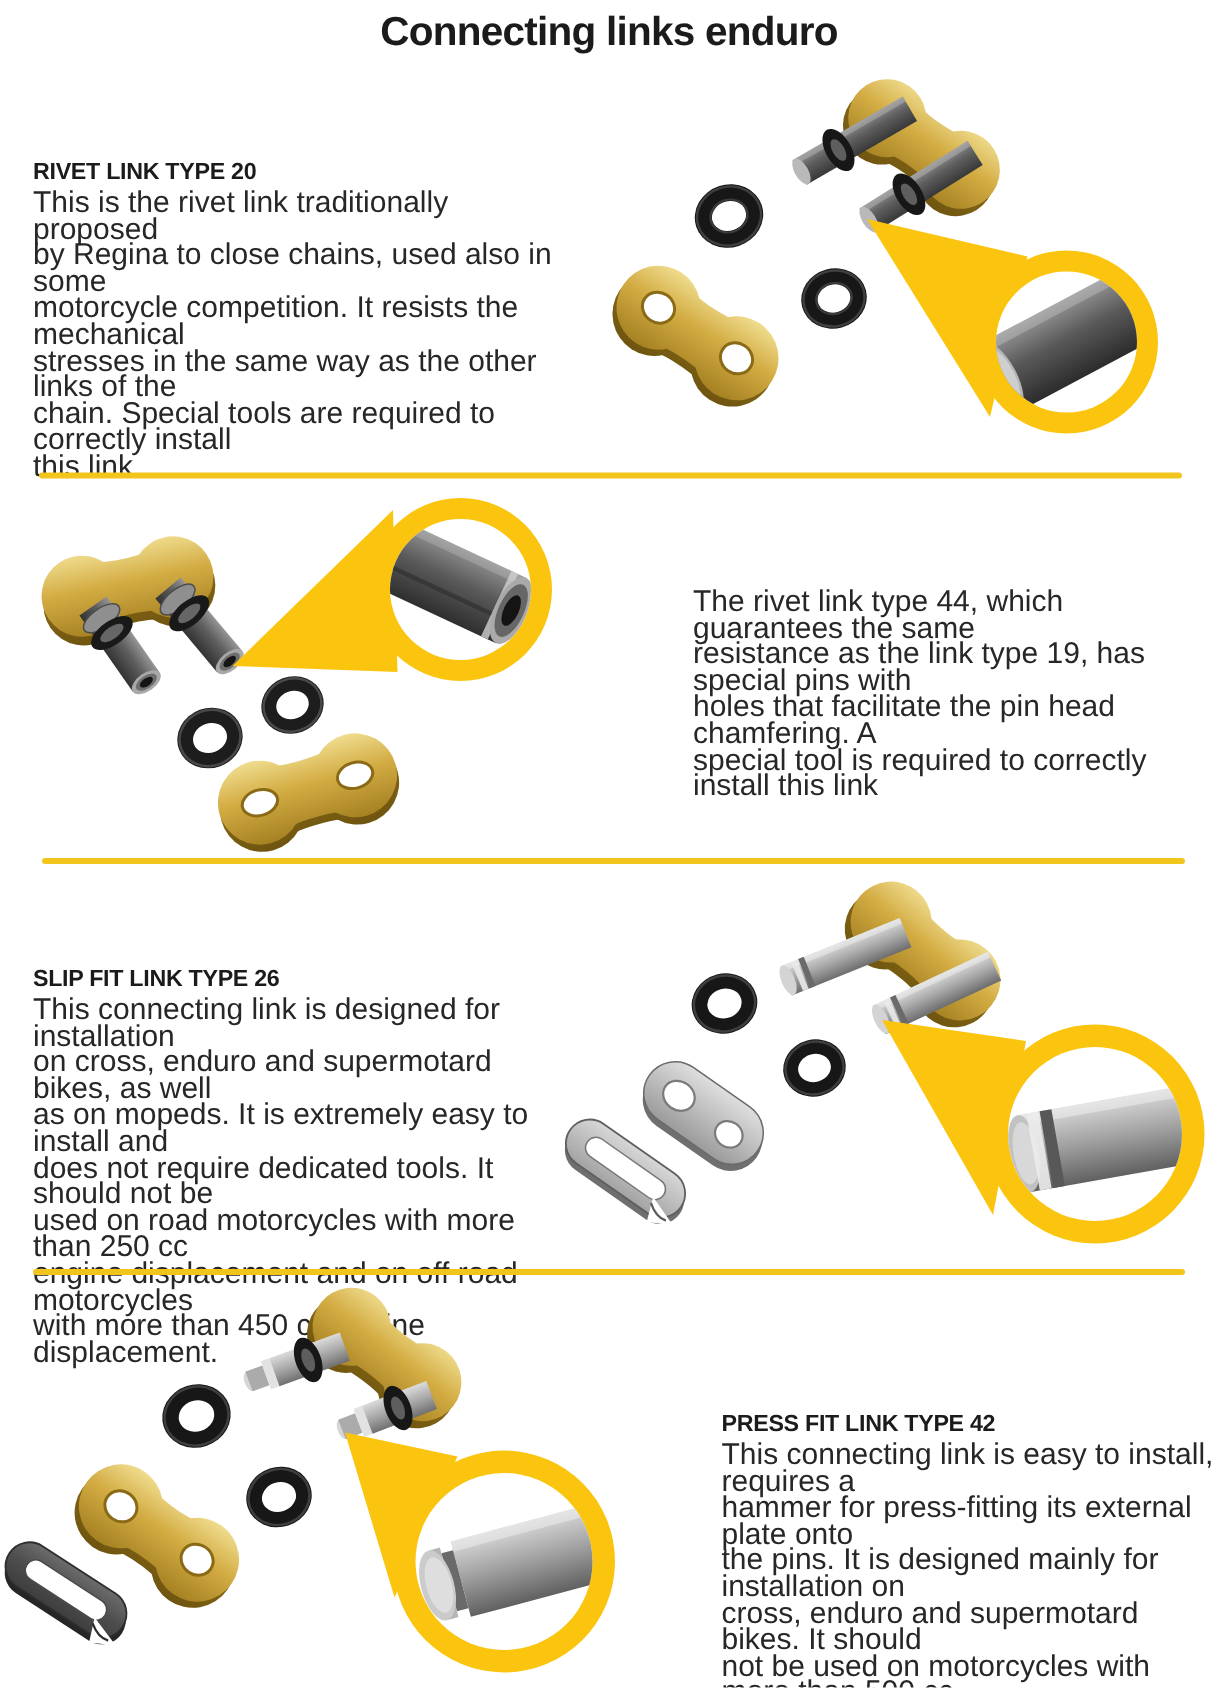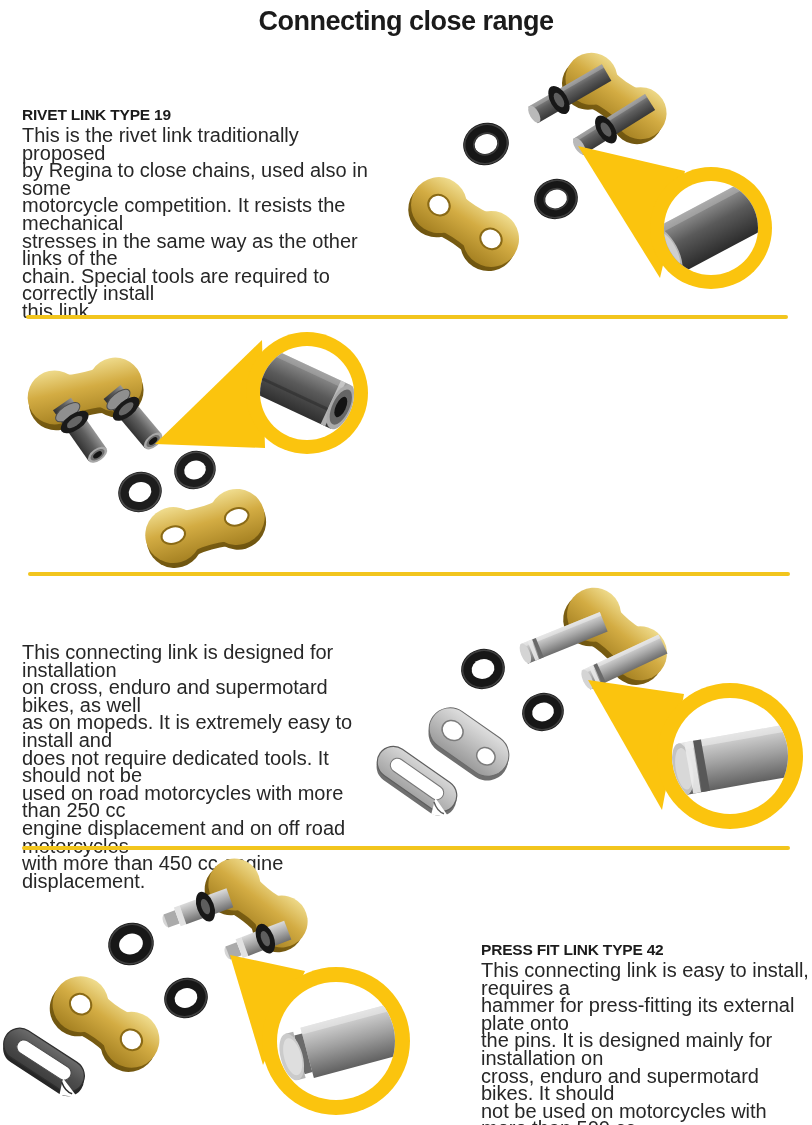--- a/index.html
+++ b/index.html
@@ -53,24 +53,24 @@
         <stop offset="1" stop-color="#8C8C8C"></stop>
     </linearGradient>
     <linearGradient id="darkClipG" gradientUnits="userSpaceOnUse" x1="0" y1="-30" x2="0" y2="30">
       <stop offset="0" stop-color="#868686"></stop>
         <stop offset="0.5" stop-color="#4E4E4E"></stop>
         <stop offset="1" stop-color="#303030"></stop>
     </linearGradient>
   </defs>
 </svg>
 
-<h1 class="page-title">Connecting close range</h1>
+<h1 class="page-title">Connecting links enduro</h1>
 
 <div class="textblock" style="left:22px;top:106px;width:348px;">
-  <h2 class="sec-heading">RIVET LINK TYPE 19</h2>
+  <h2 class="sec-heading">RIVET LINK TYPE 20</h2>
   <p class="sec-body">This is the rivet link traditionally proposed
 by Regina to close chains, used also in some
 motorcycle competition. It resists the mechanical
 stresses in the same way as the other links of the
 chain. Special tools are required to correctly install
 this link</p>
 </div>
 
 <svg class="illu" style="left:398px;top:46px;" width="414" height="264" viewBox="0 0 414 264">
   <defs>
@@ -235,25 +235,30 @@
         <rect x="34" y="-24" width="5" height="48" fill="#cfcfcf" opacity="0.8"></rect>
         <ellipse cx="45" cy="0" rx="11" ry="24" fill="#aaaaaa"></ellipse>
         <ellipse cx="45" cy="0" rx="8.5" ry="19" fill="#666666"></ellipse>
         <ellipse cx="45" cy="0" rx="5" ry="11" fill="#141414"></ellipse>
       </g>
     </g>
   </g>
 </svg>
 
 <div class="textblock" style="left:462px;top:393px;width:350px;">
+  <p class="sec-body">The rivet link type 44, which guarantees the same
+resistance as the link type 19, has special pins with
+holes that facilitate the pin head chamfering. A
+special tool is required to correctly install this link</p>
 </div>
 
 <div class="divider" style="left:28px;top:572px;width:762px;"></div>
 
 <div class="textblock" style="left:22px;top:644px;width:352px;">
+  <h2 class="sec-heading">SLIP FIT LINK TYPE 26</h2>
   <p class="sec-body">This connecting link is designed for installation
 on cross, enduro and supermotard bikes, as well
 as on mopeds. It is extremely easy to install and
 does not require dedicated tools. It should not be
 used on road motorcycles with more than 250 cc
 engine displacement and on off road motorcycles
 with more than 450 cc engine displacement.</p>
 </div>
 
 <svg class="illu" style="left:372px;top:584px;" width="440" height="260" viewBox="0 0 440 260">

